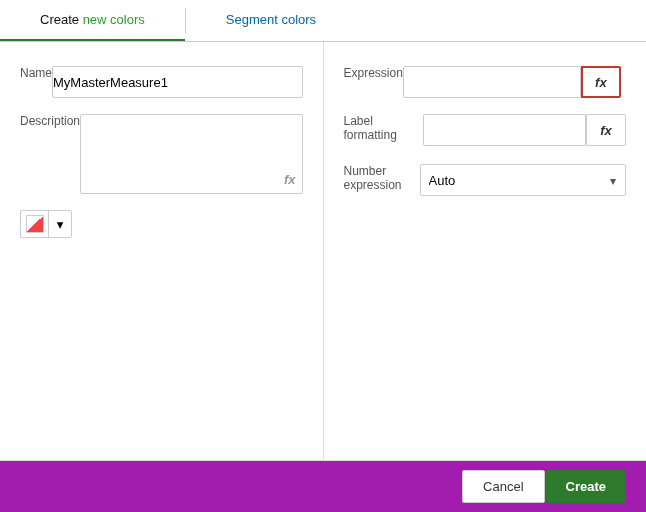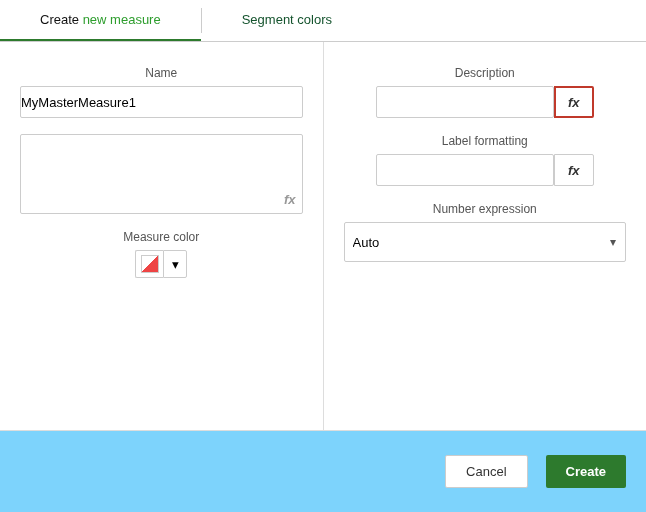--- a/index.html
+++ b/index.html
@@ -16,21 +16,21 @@
 
     
     .tabs {
       display: flex;
       border-bottom: 1px solid #ccc;
       background: #fff;
     }
     .tab {
       padding: 12px 40px;
       cursor: pointer;
-      color: #14532d;
+      color: #0369a1;
       font-size: 13px;
       border-bottom: 2px solid transparent;
       position: relative;
     }
     .tab.active {
       border-bottom: 2px solid #2d7a2d;
       color: #111;
     }
     .tab.active .tab-label em {
       color: #2d9d2d;
@@ -70,22 +70,21 @@
     }
 
     .field-label {
       font-size: 12px;
       color: #555;
       margin-bottom: 6px;
     }
 
     .field-group {
       display: flex;
-      flex-direction: column;
-      align-items: center;
+      flex-direction: row;
     }
 
     input[type="text"] {
       width: 100%;
       height: 32px;
       border: 1px solid #ccc;
       border-radius: 2px;
       padding: 0 0;
       font-size: 13px;
       outline: none;
@@ -230,47 +229,47 @@
       border-radius: 2px 0 0 2px;
       padding: 0 8px;
       font-size: 13px;
     }
     .select-wrapper {
       position: relative;
       width: 100%;
     }
     .select-wrapper select {
       width: 100%;
-      height: 40px;
+      height: 32px;
       border: 1px solid #ccc;
       border-radius: 2px;
       padding: 0 8px;
       font-size: 13px;
       background: #fff;
       appearance: none;
       cursor: pointer;
     }
     .select-arrow {
       position: absolute;
       right: 10px;
       top: 50%;
       transform: translateY(-50%);
       pointer-events: none;
       color: #555;
       font-size: 12px;
     }
 
     
     .footer {
-      padding: 24px 20px;
+      padding: 9px 20px;
       display: flex;
       justify-content: flex-end;
-      gap: 18px;
+      gap: 1px;
       border-top: 1px solid #ddd;
-      background: #7dd3fc;
+      background: #a21caf;
     }
     .btn-cancel {
       padding: 8px 20px;
       border: 1px solid #ccc;
       border-radius: 2px;
       background: #fff;
       cursor: pointer;
       font-size: 13px;
       color: #333;
     }
@@ -288,63 +287,63 @@
     .chevron-down::after {
       content: '▾';
     }
   </style>
 </head>
 <body>
 
 <div class="tabs">
   <div class="tab active">
     <span class="tab-label">
-      Create <em>new measure</em>
+      Create <em>new colors</em>
     </span>
   </div>
   <div class="tab-divider"></div>
   <div class="tab">
     <span class="tab-label">Segment colors</span>
   </div>
 </div>
 
 <div class="content">
 
   <div class="left-panel">
 
     <div class="field-group">
       <div class="field-label">Name</div>
       <input type="text" value="MyMasterMeasure1" style="">
     </div>
 
     <div class="field-group">
+      <div class="field-label">Description</div>
       <div class="description-box">
         <span class="fx-icon-desc">fx</span>
       </div>
     </div>
 
     <div class="field-group">
-      <div class="field-label">Measure color</div>
       <div class="color-row">
         <div class="color-preview">
           <div class="color-swatch"></div>
         </div>
         <button class="color-dropdown-btn">
           <span class="chevron-down"></span>
         </button>
       </div>
     </div>
 
 
   </div>
 
   <div class="right-panel">
 
     <div class="field-group">
-      <div class="field-label">Description</div>
+      <div class="field-label">Expression</div>
       <div class="expr-row">
         <input type="text" class="expr-input" style="">
         <button class="fx-btn">
           <span><em>f</em>x</span>
         </button>
       </div>
     </div>
 
     <div class="field-group">
       <div class="field-label">Label formatting</div>

